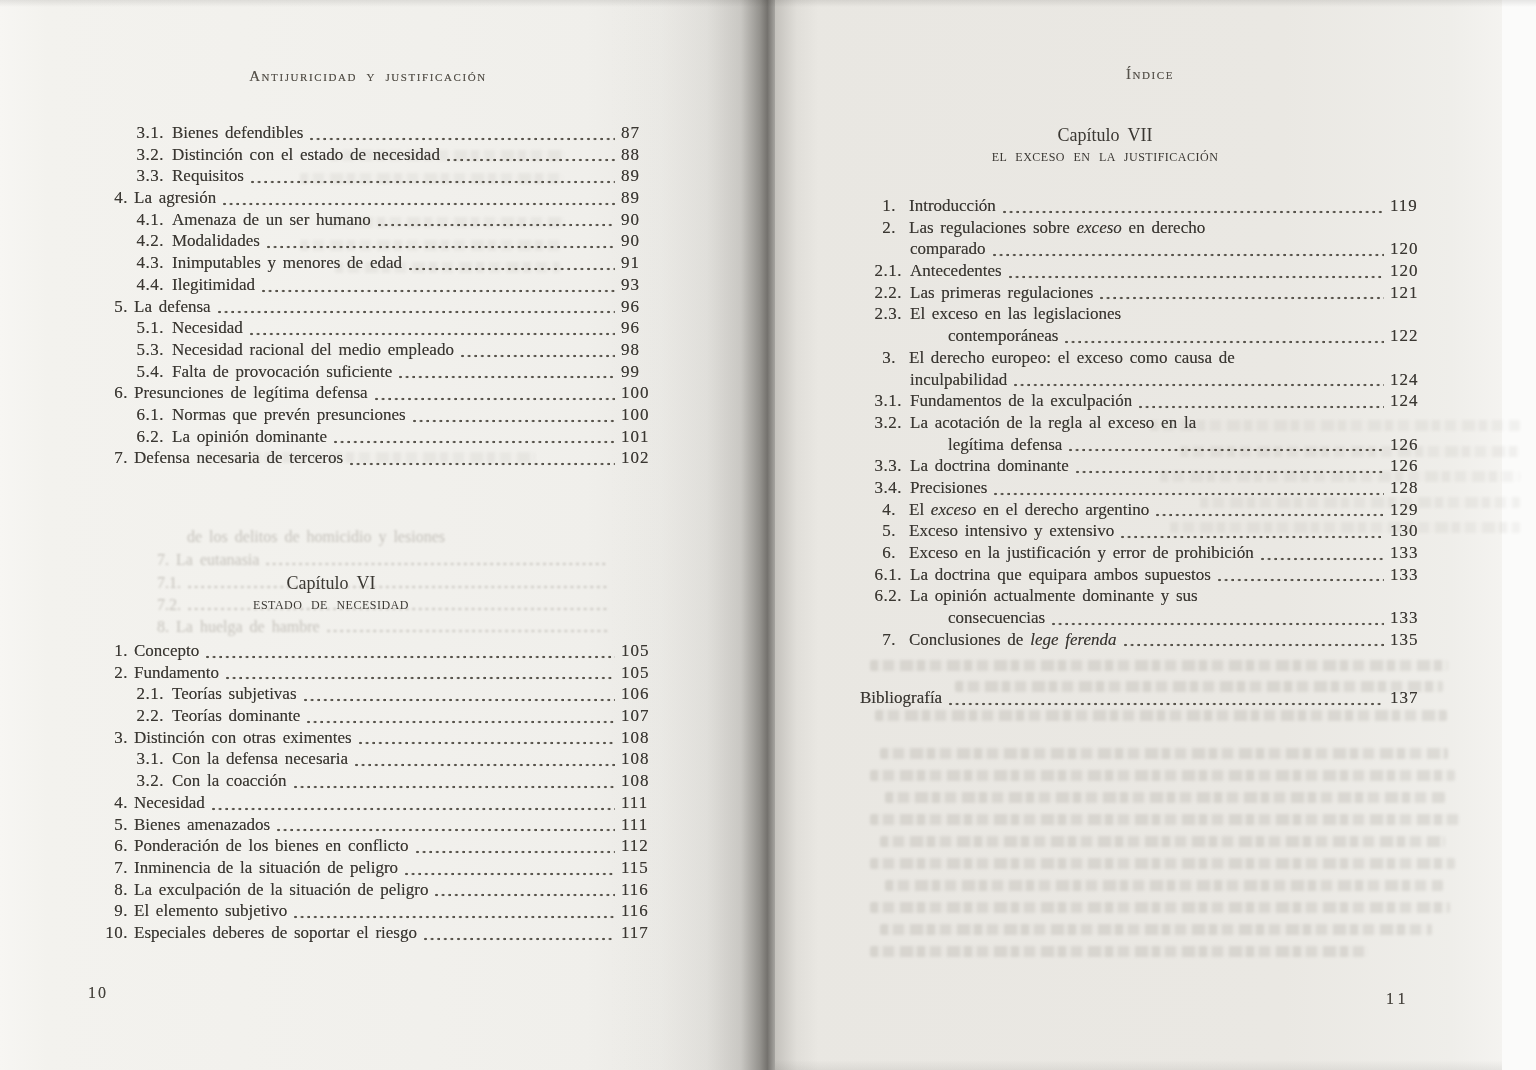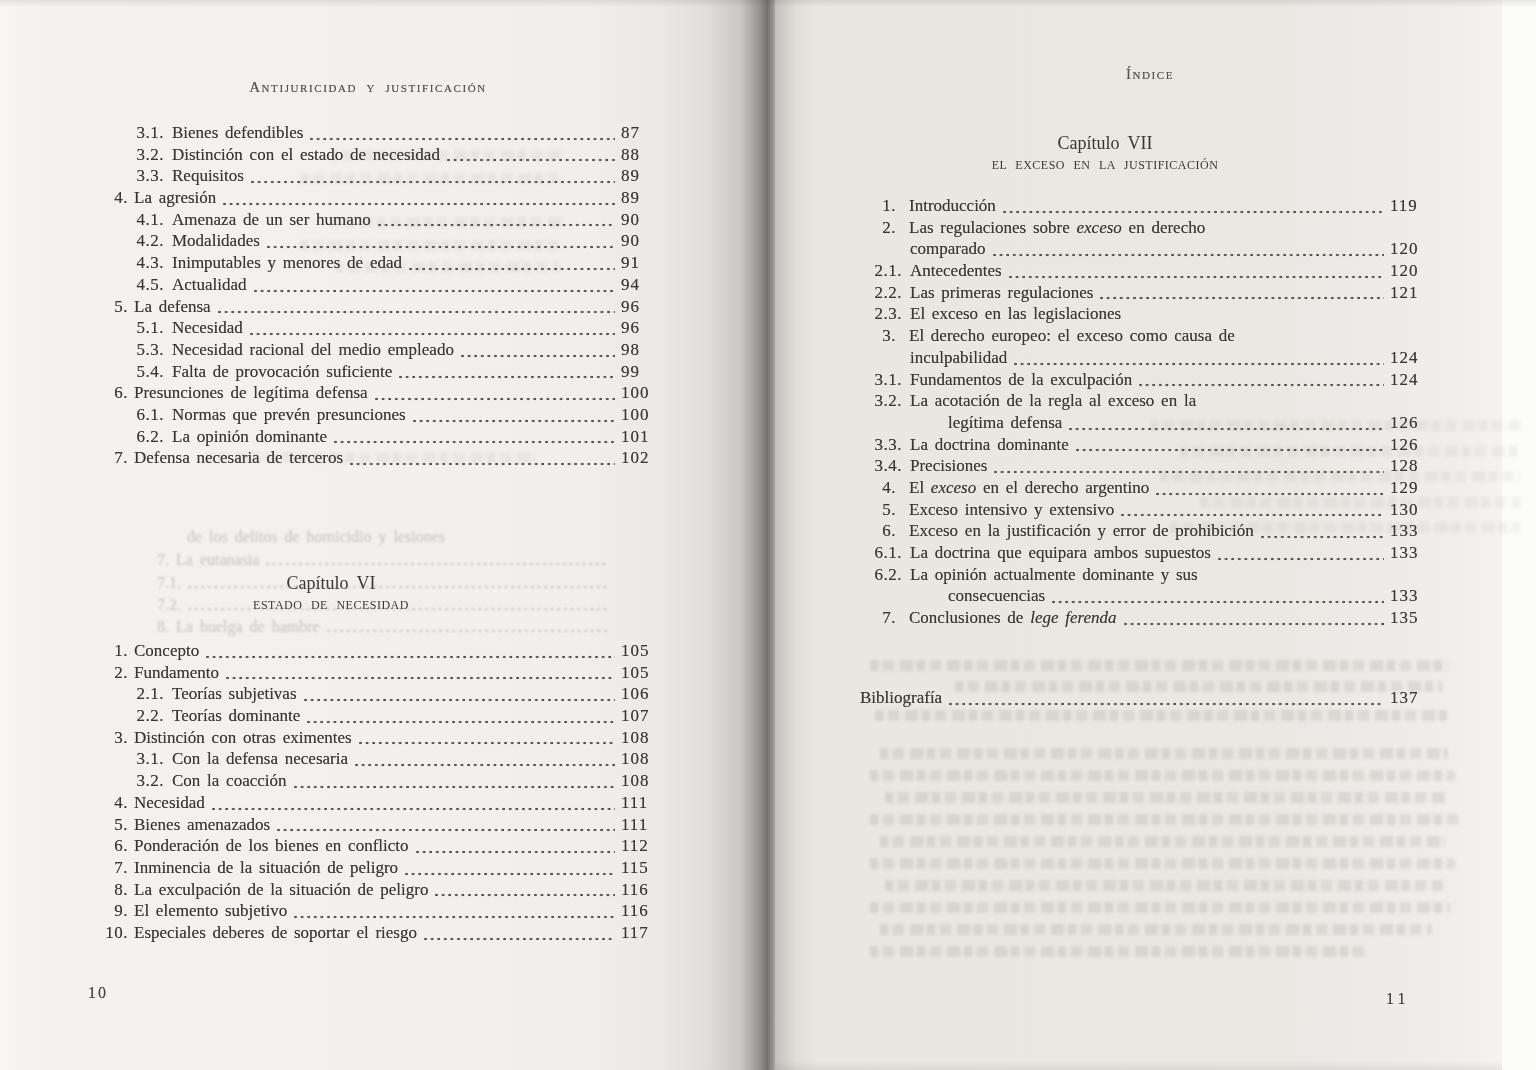--- a/index.html
+++ b/index.html
@@ -31,28 +31,28 @@
   }
   .top-shade{position:absolute;top:0;left:0;width:1536px;height:7px;background:linear-gradient(180deg,rgba(40,38,35,.10),rgba(40,38,35,0));}
   .bottom-shade{position:absolute;bottom:0;left:775px;width:727px;height:10px;background:linear-gradient(0deg,rgba(40,38,35,.07),rgba(40,38,35,0));}
 
   
   .running-head{
     position:absolute;text-align:center;
     font-variant:small-caps;font-size:15px;letter-spacing:1.6px;word-spacing:4px;
     color:#55514a;text-shadow:0 0 .3px rgba(85,81,74,.6);
   }
-  #head-left{left:100px;top:79px;width:536px;}
+  #head-left{left:100px;top:68px;width:536px;}
   #head-right{left:880px;top:66px;width:540px;}
 
   .chapter{position:absolute;text-align:center;color:#3a3732;}
   .chapter .ch-num{font-size:18px;line-height:22px;word-spacing:4px;}
   .chapter .ch-title{font-size:12px;line-height:22px;letter-spacing:.5px;word-spacing:5px;}
   #chap-left{left:100px;top:572px;width:462px;}
-  #chap-right{left:860px;top:132px;width:490px;}
+  #chap-right{left:860px;top:124px;width:490px;}
 
   .toc-block{position:absolute;z-index:3;}
   #left-block-1{left:100px;top:123px;width:567px;}
   #left-block-2{left:100px;top:641px;width:567px;}
   #right-block {left:860px;top:196px;width:580px;}
   #biblio-row  {left:860px;top:688px;width:580px;}
 
   .toc-row{display:flex;align-items:baseline;height:21.7px;font-size:17px;white-space:nowrap;}
   .toc-row,.folio{text-shadow:0 0 .35px rgba(58,55,50,.55);}
   .toc-label{word-spacing:2.5px;}
@@ -157,24 +157,24 @@
         <span class="leader"></span>
         <span class="toc-page">90</span>
       </div>
       <div class="toc-row n1">
         <span class="toc-num">4.3.</span>
         <span class="toc-label"><span>Inimputables y menores de edad</span></span>
         <span class="leader"></span>
         <span class="toc-page">91</span>
       </div>
       <div class="toc-row n1">
-        <span class="toc-num">4.5.</span>
-        <span class="toc-label"><span>Actualidad</span></span>
-        <span class="leader"></span>
-        <span class="toc-page">94</span>
+        <span class="toc-num">4.4.</span>
+        <span class="toc-label"><span>Ilegitimidad</span></span>
+        <span class="leader"></span>
+        <span class="toc-page">93</span>
       </div>
       <div class="toc-row n0">
         <span class="toc-num">5.</span>
         <span class="toc-label"><span>La defensa</span></span>
         <span class="leader"></span>
         <span class="toc-page">96</span>
       </div>
       <div class="toc-row n1">
         <span class="toc-num">5.1.</span>
         <span class="toc-label"><span>Necesidad</span></span>
@@ -342,20 +342,25 @@
       </div>
       <div class="toc-row n1">
         <span class="toc-num">2.2.</span>
         <span class="toc-label"><span>Las primeras regulaciones</span></span>
         <span class="leader"></span>
         <span class="toc-page">121</span>
       </div>
       <div class="toc-row n1">
         <span class="toc-num">2.3.</span>
         <span class="toc-label"><span>El exceso en las legislaciones</span></span>
+      </div>
+      <div class="toc-row c1">
+        <span class="toc-label"><span>contemporáneas</span></span>
+        <span class="leader"></span>
+        <span class="toc-page">122</span>
       </div>
       <div class="toc-row n0">
         <span class="toc-num">3.</span>
         <span class="toc-label"><span>El derecho europeo: el exceso como causa de</span></span>
       </div>
       <div class="toc-row c0">
         <span class="toc-label"><span>inculpabilidad</span></span>
         <span class="leader"></span>
         <span class="toc-page">124</span>
       </div>

